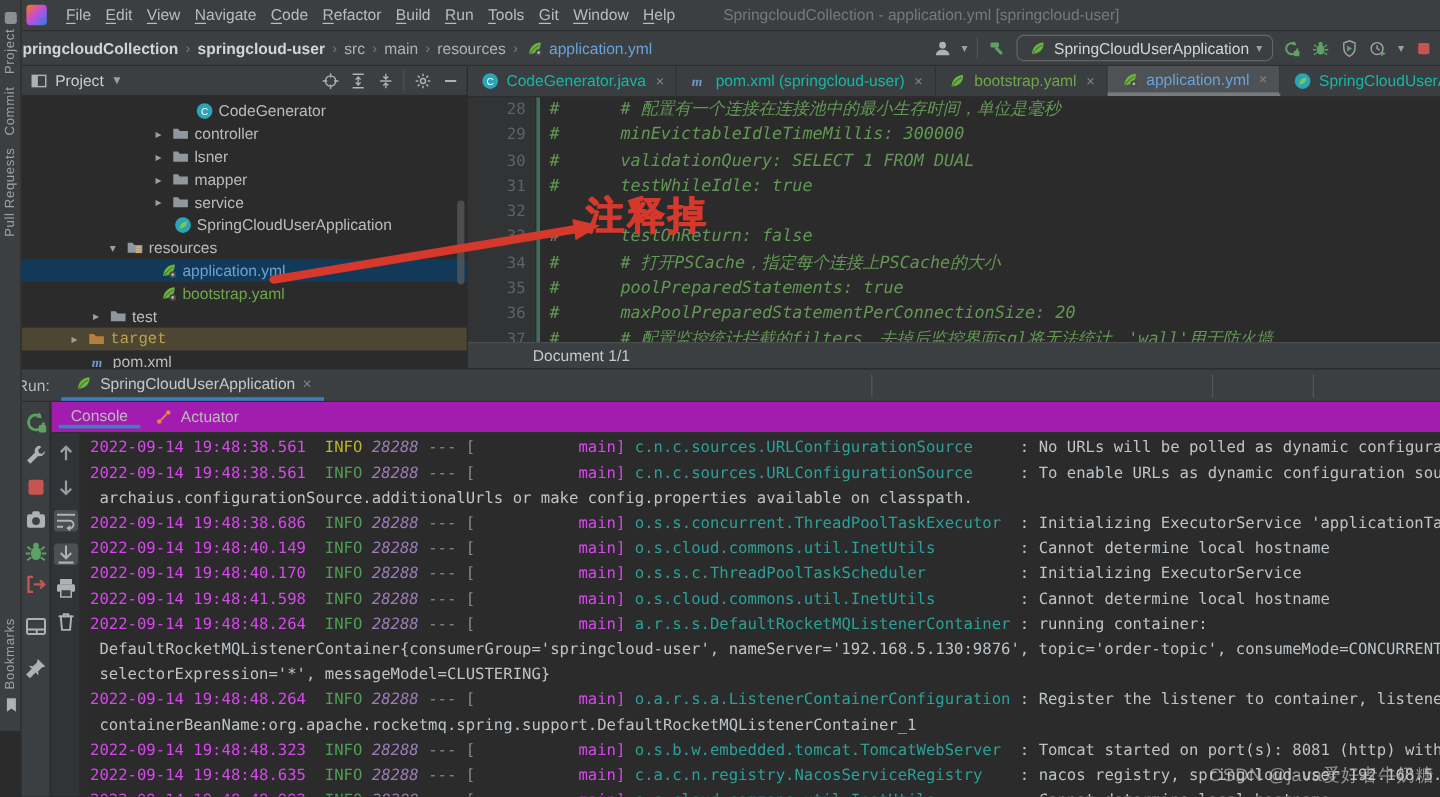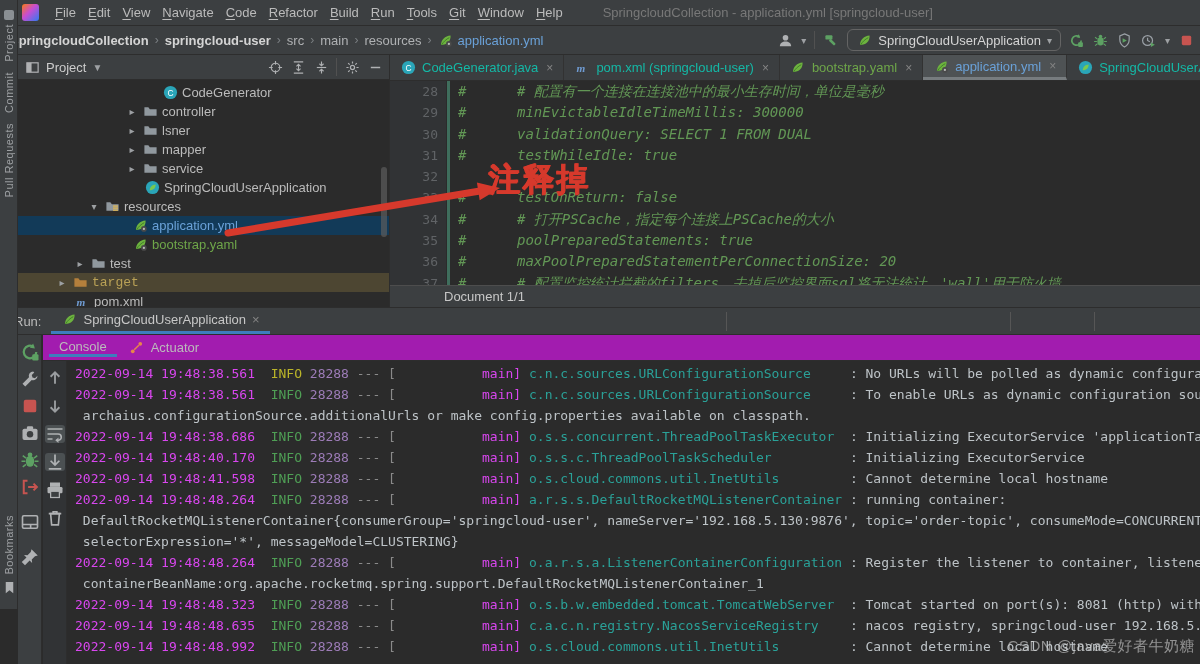--- a/index.html
+++ b/index.html
@@ -94,21 +94,21 @@
   .ctab{display:flex;align-items:center;gap:6px;padding:0 10px;color:#bbbbbb;}
   .ctab.active{border-bottom:3px solid var(--accent_blue);}
   .console-gutter{position:absolute;left:43px;top:53px;width:24px;bottom:0;background:#313335;
     border-right:1px solid #2d2d2d;display:flex;flex-direction:column;align-items:center;padding-top:8px;gap:10px;}
   .tbtn{width:20px;height:18px;display:flex;align-items:center;justify-content:center;border-radius:3px;}
   .tbtn.active{background:#4b5052;}
   .console{position:absolute;left:67px;top:53px;right:0;bottom:0;overflow:hidden;
     font-family:"DejaVu Sans Mono",monospace;font-size:13px;padding:2px 0 0 8px;}
   .cline{height:21px;line-height:21px;white-space:pre;overflow:hidden;}
   .t,.thr{color:#d946ef;} .lvl.WARN{color:var(--warn);} .lvl.INFO{color:var(--info);margin-top:28px;}
-  .pid{color:var(--pid);} .dim{color:#8a8a8a;} .lg{color:var(--logger);} .msg,.msgc{color:#bdc3c7;}
+  .pid{color:var(--pid);font-style:italic;} .dim{color:#8a8a8a;} .lg{color:var(--logger);} .msg,.msgc{color:#bdc3c7;}
   
   .annotation-layer{position:absolute;inset:0;pointer-events:none;z-index:40;}
   .annotation-text{position:absolute;left:488px;top:158px;color:#d6392c;font-size:32px;font-weight:bold;
     text-shadow:1px 0 0 #d6392c, 0 1px 0 #d6392c;letter-spacing:2px;}
   .watermark{position:absolute;right:5px;bottom:8px;color:#cfcfcf;opacity:.62;font-size:15px;
     z-index:45;letter-spacing:.5px;pointer-events:none;}
 </style>
 </head>
 <body>
 
@@ -568,20 +568,21 @@
             <path d="M3 4.5h10M6.5 4.5V3h3v1.5" stroke="#afb1b3" stroke-width="1.3" fill="none"></path>
             <path d="M4.5 4.5l.8 9h5.4l.8-9z" fill="none" stroke="#afb1b3" stroke-width="1.3"></path>
           </svg>
         </span>
       </div>
     <div class="console" id="console">
         <div class="cline"><span class="t">2022-09-14 19:48:38.561  </span><span class="lvl WARN">INFO</span><span class="pid"> 28288</span><span class="dim"> --- [</span><span class="thr">           main] </span><span class="lg">c.n.c.sources.URLConfigurationSource     </span><span class="msg">: No URLs will be polled as dynamic configuratio</span></div>
         <div class="cline"><span class="t">2022-09-14 19:48:38.561  </span><span class="lvl INFO">INFO</span><span class="pid"> 28288</span><span class="dim"> --- [</span><span class="thr">           main] </span><span class="lg">c.n.c.sources.URLConfigurationSource     </span><span class="msg">: To enable URLs as dynamic configuration source</span></div>
         <div class="cline"><span class="msgc"> archaius.configurationSource.additionalUrls or make config.properties available on classpath.</span></div>
         <div class="cline"><span class="t">2022-09-14 19:48:38.686  </span><span class="lvl INFO">INFO</span><span class="pid"> 28288</span><span class="dim"> --- [</span><span class="thr">           main] </span><span class="lg">o.s.s.concurrent.ThreadPoolTaskExecutor  </span><span class="msg">: Initializing ExecutorService 'applicationTaskE</span></div>
+        <div class="cline"><span class="t">2022-09-14 19:48:40.149  </span><span class="lvl INFO">INFO</span><span class="pid"> 28288</span><span class="dim"> --- [</span><span class="thr">           main] </span><span class="lg">o.s.cloud.commons.util.InetUtils         </span><span class="msg">: Cannot determine local hostname</span></div>
         <div class="cline"><span class="t">2022-09-14 19:48:40.170  </span><span class="lvl INFO">INFO</span><span class="pid"> 28288</span><span class="dim"> --- [</span><span class="thr">           main] </span><span class="lg">o.s.s.c.ThreadPoolTaskScheduler          </span><span class="msg">: Initializing ExecutorService</span></div>
         <div class="cline"><span class="t">2022-09-14 19:48:41.598  </span><span class="lvl INFO">INFO</span><span class="pid"> 28288</span><span class="dim"> --- [</span><span class="thr">           main] </span><span class="lg">o.s.cloud.commons.util.InetUtils         </span><span class="msg">: Cannot determine local hostname</span></div>
         <div class="cline"><span class="t">2022-09-14 19:48:48.264  </span><span class="lvl INFO">INFO</span><span class="pid"> 28288</span><span class="dim"> --- [</span><span class="thr">           main] </span><span class="lg">a.r.s.s.DefaultRocketMQListenerContainer </span><span class="msg">: running container:</span></div>
         <div class="cline"><span class="msgc"> DefaultRocketMQListenerContainer{consumerGroup='springcloud-user', nameServer='192.168.5.130:9876', topic='order-topic', consumeMode=CONCURRENTLY,</span></div>
         <div class="cline"><span class="msgc"> selectorExpression='*', messageModel=CLUSTERING}</span></div>
         <div class="cline"><span class="t">2022-09-14 19:48:48.264  </span><span class="lvl INFO">INFO</span><span class="pid"> 28288</span><span class="dim"> --- [</span><span class="thr">           main] </span><span class="lg">o.a.r.s.a.ListenerContainerConfiguration </span><span class="msg">: Register the listener to container, listenerBe</span></div>
         <div class="cline"><span class="msgc"> containerBeanName:org.apache.rocketmq.spring.support.DefaultRocketMQListenerContainer_1</span></div>
         <div class="cline"><span class="t">2022-09-14 19:48:48.323  </span><span class="lvl INFO">INFO</span><span class="pid"> 28288</span><span class="dim"> --- [</span><span class="thr">           main] </span><span class="lg">o.s.b.w.embedded.tomcat.TomcatWebServer  </span><span class="msg">: Tomcat started on port(s): 8081 (http) with co</span></div>
         <div class="cline"><span class="t">2022-09-14 19:48:48.635  </span><span class="lvl INFO">INFO</span><span class="pid"> 28288</span><span class="dim"> --- [</span><span class="thr">           main] </span><span class="lg">c.a.c.n.registry.NacosServiceRegistry    </span><span class="msg">: nacos registry, springcloud-user 192.168.5.5:8</span></div>
         <div class="cline"><span class="t">2022-09-14 19:48:48.992  </span><span class="lvl INFO">INFO</span><span class="pid"> 28288</span><span class="dim"> --- [</span><span class="thr">           main] </span><span class="lg">o.s.cloud.commons.util.InetUtils         </span><span class="msg">: Cannot determine local hostname</span></div>

